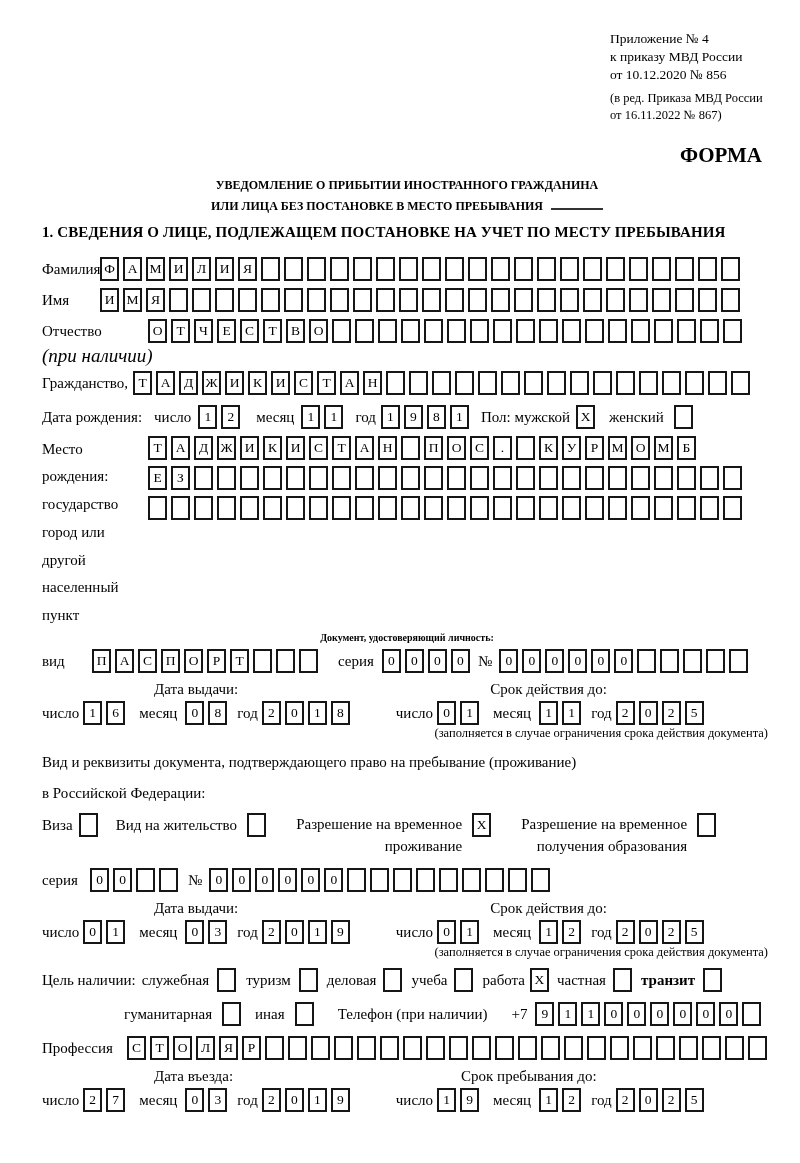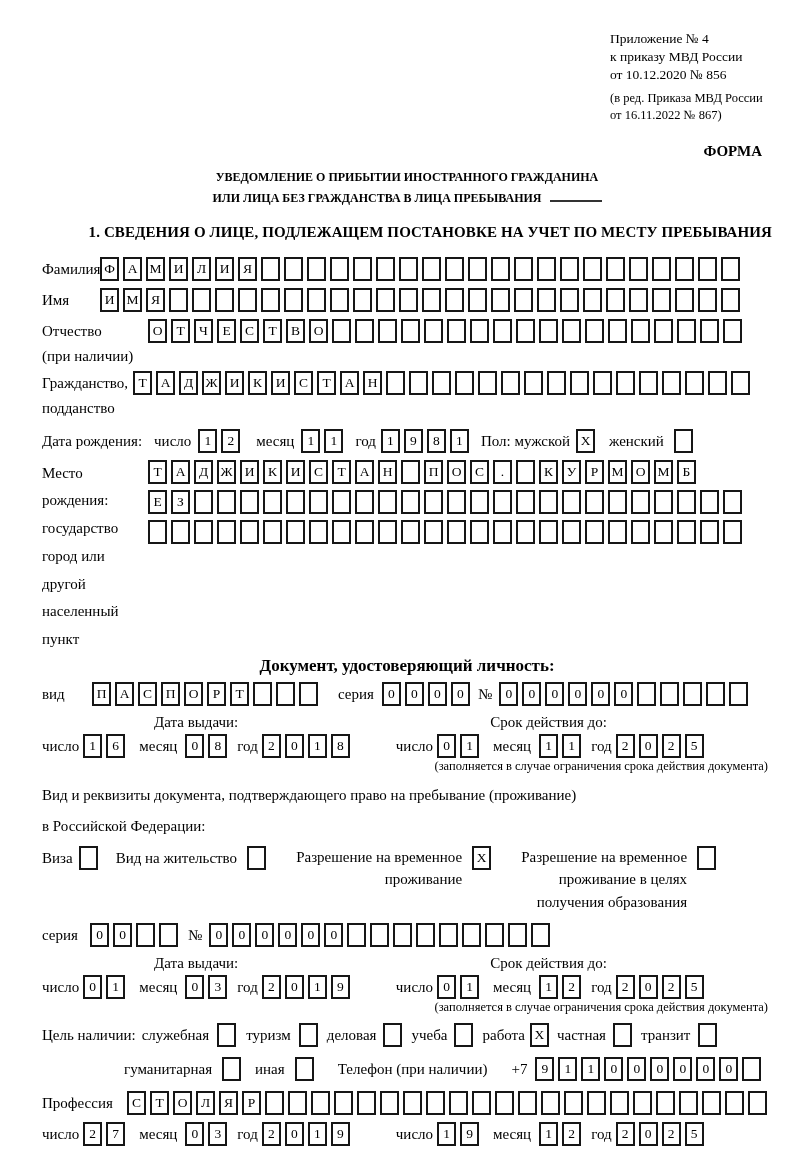--- a/index.html
+++ b/index.html
@@ -5,36 +5,36 @@
   html,body{margin:0;padding:0;background:#fff;}
   .page{
     width:800px;height:1163px;box-sizing:border-box;
     padding:30px 28px 10px 42px;
     background:#fff;color:#000;
     font-family:"Liberation Serif","DejaVu Serif",serif;
     font-size:15px;overflow:hidden;position:relative;
   }
   .appendix{margin-left:568px;font-size:13.5px;line-height:1.35;}
   .appendix .amend{margin-top:5px;font-size:12.5px;}
-  .forma{font-weight:bold;text-align:right;margin:20px 10px 6px 0;font-size:15px;}
+  .forma{font-weight:bold;text-align:right;margin:20px 10px 6px 0;font-size:21px;}
   .title{ text-align:center;font-weight:bold;font-size:12px;line-height:1.55;margin-top:8px;}
   .blankline{display:inline-block;width:52px;height:13px;border-bottom:2.5px solid #333;margin-left:8px;}
-  .sec-head{font-weight:bold;font-size:15px;margin:16px 0 16px 0;letter-spacing:.1px;text-align:right;}
+  .sec-head{font-weight:bold;font-size:15px;margin:8px 0 16px 0;letter-spacing:.1px;}
   .row{display:flex;align-items:flex-start;margin-bottom:7px;}
   .lbl{font-size:15px;line-height:24px;flex:none;}
-  .sublbl{font-size:15px;line-height:22px;}
+  .sublbl{font-size:19px;line-height:22px;font-style:italic;}
   .cells{display:flex;flex:none;}
   .cell{
     flex:none;width:15px;height:20px;border:2px solid #161616;margin-right:4px;
     text-align:center;font-size:13.5px;line-height:20px;background:#fff;
   }
   .w58{width:58px;} .w91{width:91px;} .w106{width:106px;} .w85{width:85px;}
   .word{line-height:24px;flex:none;}
   .mlab{margin:0 7px 0 12px;}
-  .center-head{text-align:center;font-weight:bold;font-size:17px;margin:2px 0 6px 0;}
+  .center-head{text-align:center;font-weight:bold;font-size:10px;margin:2px 0 6px 0;}
   .dual-head{display:flex;font-size:15px;margin:8px 0 3px 0;}
   .dh-left{margin-left:112px;}
   .dh-right{margin-left:252px;}
   .dh-right2{margin-left:228px;}
   .dategroup{display:flex;align-items:flex-start;}
   .note{font-size:12.5px;text-align:right;margin:-1px 4px 8px 0;}
   .para{font-size:15px;line-height:1.8;margin:4px 0 2px 0;}
   .optrow{display:flex;align-items:flex-start;margin:6px 0 10px 0;}
   .optlabel{line-height:24px;flex:none;}
   .optblock{text-align:right;line-height:1.5;flex:none;}
@@ -52,21 +52,21 @@
     <div>к приказу МВД России</div>
     <div>от 10.12.2020 № 856</div>
     <div class="amend">(в ред. Приказа МВД России</div>
     <div class="amend" style="margin-top:0;">от 16.11.2022 № 867)</div>
   </div>
 
   <div class="forma">ФОРМА</div>
 
   <div class="title">
     <div>УВЕДОМЛЕНИЕ О ПРИБЫТИИ ИНОСТРАННОГО ГРАЖДАНИНА</div>
-    <div><span>ИЛИ ЛИЦА БЕЗ ГРАЖДАНСТВА В ЛИЦА ПРЕБЫВАНИЯ</span><span class="blankline"></span></div>
+    <div><span>ИЛИ ЛИЦА БЕЗ ПОСТАНОВКЕ В МЕСТО ПРЕБЫВАНИЯ</span><span class="blankline"></span></div>
   </div>
 
   <div class="sec-head">1. СВЕДЕНИЯ О ЛИЦЕ, ПОДЛЕЖАЩЕМ ПОСТАНОВКЕ НА УЧЕТ ПО МЕСТУ ПРЕБЫВАНИЯ</div>
 
   <div class="row">
     <div class="lbl w58">Фамилия</div>
     <div class="cells">
         <span class="cell">Ф</span>
         <span class="cell">А</span>
         <span class="cell">М</span>
@@ -192,21 +192,20 @@
         <span class="cell"></span>
         <span class="cell"></span>
         <span class="cell"></span>
         <span class="cell"></span>
         <span class="cell"></span>
         <span class="cell"></span>
         <span class="cell"></span>
         <span class="cell"></span>
       </div>
   </div>
-  <div class="sublbl">подданство</div>
 
   <div class="row mt10">
     <div class="lbl">Дата рождения:</div>
     <div class="word mlab">число</div>
     <div class="cells">
         <span class="cell">1</span>
         <span class="cell">2</span>
       </div>
     <div class="word mlab">месяц</div>
     <div class="cells">
@@ -427,21 +426,20 @@
       <div>Разрешение на временное</div>
       <div>проживание</div>
     </div>
     <div class="gap10"></div>
     <div class="cells">
         <span class="cell">X</span>
       </div>
     <div class="gap14"></div>
     <div class="optblock" style="width:178px;">
       <div>Разрешение на временное</div>
-      <div>проживание в целях</div>
       <div>получения образования</div>
     </div>
     <div class="gap10"></div>
     <div class="cells">
         <span class="cell"></span>
       </div>
   </div>
 
   <div class="row">
     <div class="lbl" style="width:48px;">серия</div>
@@ -536,21 +534,21 @@
         <span class="cell"></span>
       </div>
     <div class="word" style="margin:0 5px 0 5px;">работа</div>
     <div class="cells">
         <span class="cell">X</span>
       </div>
     <div class="word" style="margin:0 7px 0 4px;">частная</div>
     <div class="cells">
         <span class="cell"></span>
       </div>
-    <div class="word" style="margin:0 8px 0 5px;">транзит</div>
+    <div class="word" style="margin:0 8px 0 5px;font-weight:bold;">транзит</div>
     <div class="cells">
         <span class="cell"></span>
       </div>
   </div>
 
   <div class="row" style="margin-bottom:10px;">
     <div class="word" style="margin-left:82px;margin-right:10px;">гуманитарная</div>
     <div class="cells">
         <span class="cell"></span>
       </div>
@@ -601,20 +599,24 @@
         <span class="cell"></span>
         <span class="cell"></span>
         <span class="cell"></span>
         <span class="cell"></span>
         <span class="cell"></span>
         <span class="cell"></span>
         <span class="cell"></span>
       </div>
   </div>
 
+  <div class="dual-head">
+    <span class="dh-left">Дата въезда:</span>
+    <span class="dh-right2">Срок пребывания до:</span>
+  </div>
   <div class="row">
     <div class="dategroup">
       <div class="word" style="margin-right:4px;">число</div>
       <div class="cells">
           <span class="cell">2</span>
           <span class="cell">7</span>
         </div>
       <div class="word" style="margin:0 8px 0 10px;">месяц</div>
       <div class="cells">
           <span class="cell">0</span>

